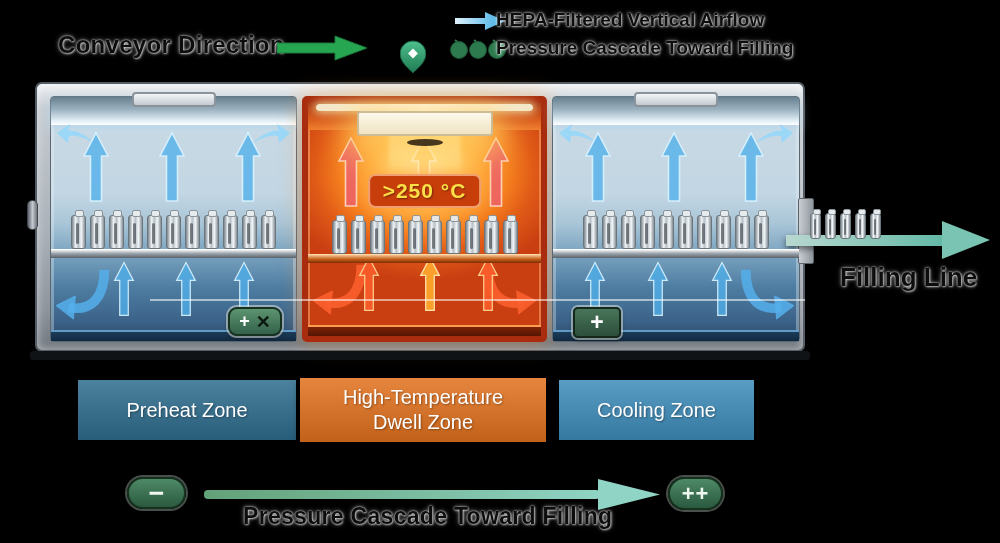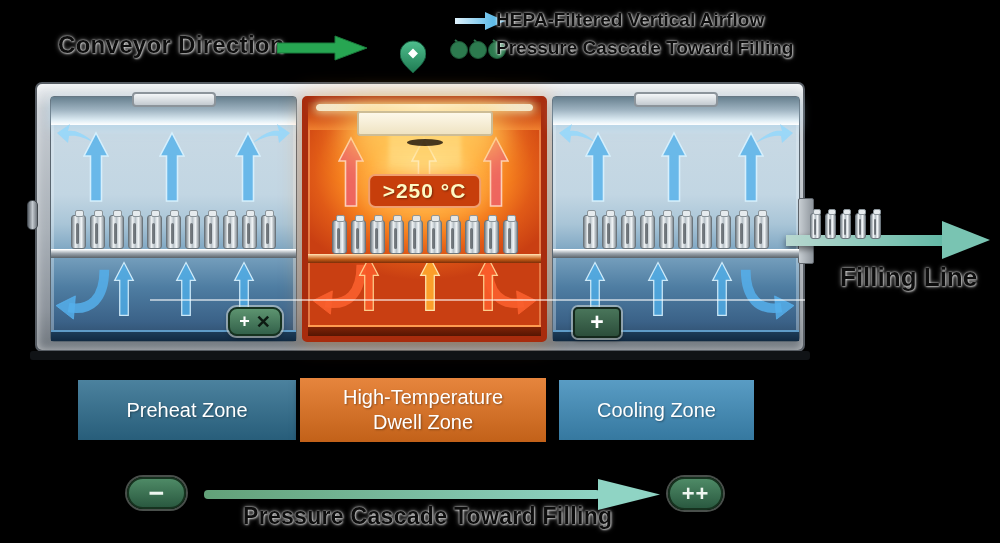--- a/index.html
+++ b/index.html
@@ -99,21 +99,21 @@
   .curve.blue { stroke:rgba(85,175,235,.85); fill:rgba(85,175,235,.85); }
   .curve.hot  { stroke:rgba(250,95,45,.9);  fill:rgba(250,95,45,.9); }
   .curve.cl { left:3px; } .curve.cr { right:3px; transform:scaleX(-1); }
 
   .diag { position:absolute; top:-3px; width:42px; height:24px; fill:rgba(150,215,250,.9); z-index:2; }
   .diag.l { left:5px; } .diag.r { right:5px; transform:scaleX(-1); }
 
   
   #temp-label { position:absolute; left:50%; transform:translateX(-50%); top:44px; z-index:6;
     background:#c73e0b; border:2px solid #f0a070; border-radius:7px; padding:3px 13px;
-    color:#fef9c3; font-size:21px; font-weight:bold; letter-spacing:1px; white-space:nowrap;
+    color:#fde047; font-size:21px; font-weight:bold; letter-spacing:1px; white-space:nowrap;
     box-shadow:0 0 14px rgba(255,160,60,.85); text-shadow:1px 1px 2px rgba(0,0,0,.4); }
 
   
   .p-badge { position:absolute; display:flex; align-items:center; justify-content:center; z-index:6;
     font-weight:bold; color:#fff; box-shadow:0 0 0 2px rgba(222,230,224,.55), 0 2px 4px rgba(0,0,0,.5); }
   #badge-preheat { right:14px; bottom:-6px; width:54px; height:29px; gap:6px; border-radius:9px;
     background:linear-gradient(180deg,#5d9470,#33614a); border:2px solid #16321f; font-size:18px; }
   #badge-preheat .cross { color:#0d1a12; }
   #badge-cooling { left:20px; bottom:-8px; width:48px; height:31px; border-radius:5px;
     background:linear-gradient(180deg,#49755a,#2c4e3b); border:2px solid #14281c; font-size:23px; }

